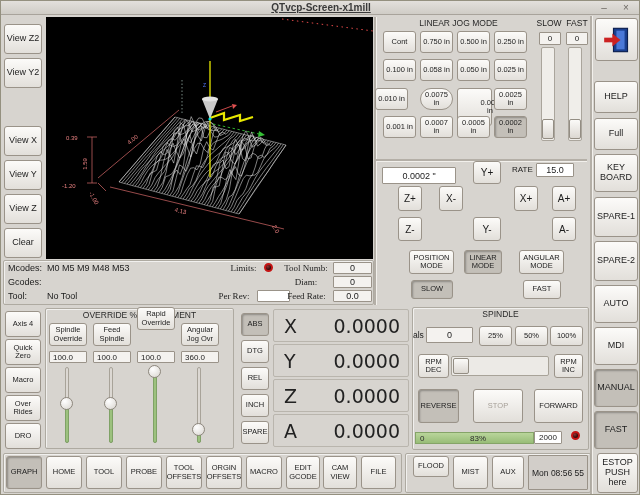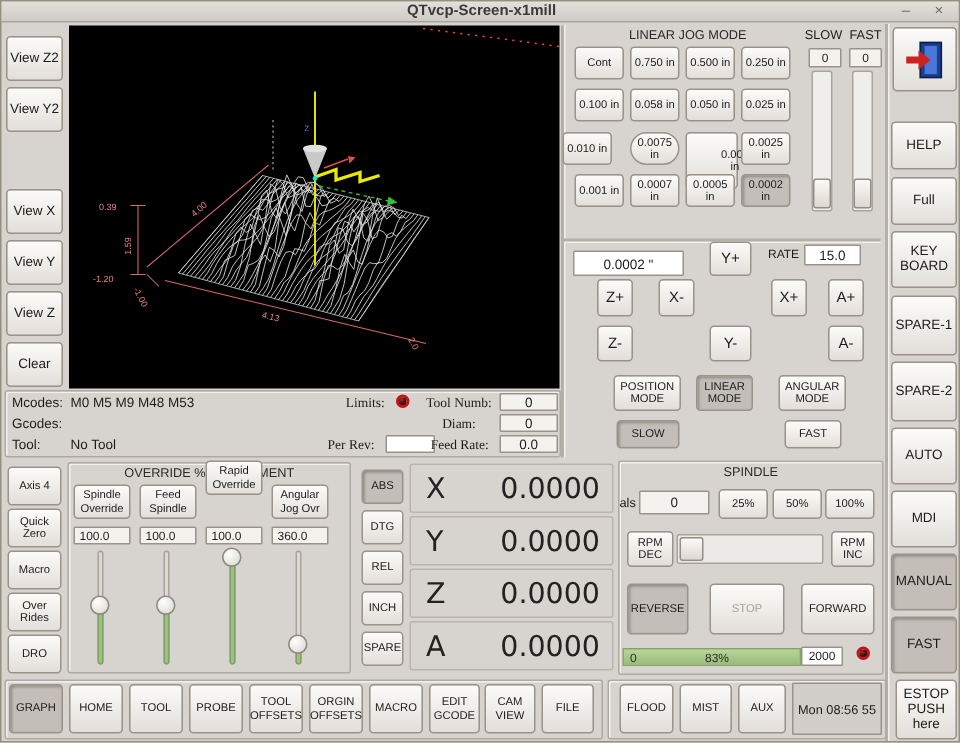--- a/index.html
+++ b/index.html
@@ -1,21 +1,21 @@
 <!DOCTYPE html>
 <html><head>
 <meta charset="utf-8">
 <style>
   html,body{margin:0;padding:0;background:#b9b5af;}
   #win{position:relative;width:640px;height:495px;background:#d7d4cf;border:1px solid #94907f;box-sizing:border-box;
        font-family:"Liberation Sans",sans-serif;color:#1c1c1c;overflow:hidden;}
   .abs{position:absolute;box-sizing:border-box;}
   
   #titlebar{left:0;top:0;width:640px;height:14px;background:linear-gradient(#e3e0dc,#cfccc6);border-bottom:1px solid #a8a39b;}
-  #titletext{width:100%;text-align:center;font-size:10px;font-weight:bold;color:#3a3a3a;line-height:14px;}
+  #titletext{width:100%;text-align:center;font-size:10px;font-weight:bold;color:#3a3a3a;line-height:14px;text-decoration:underline;}
   .wbtn{top:0;width:14px;height:13px;color:#6e6a64;font-size:10px;text-align:center;line-height:13px;}
   
   .btn{display:flex;align-items:center;justify-content:center;text-align:center;
        background:linear-gradient(#fcfbf9,#e2dfda);border:1px solid #9a9389;border-radius:3px;
        font-size:9px;line-height:1.1;color:#1c1c1c;padding:1px;}
   .sm{font-size:7.5px;}
   .btn.sel{background:#c3bfb8;box-shadow:inset 1px 1px 2px rgba(0,0,0,.28);}
   .btn.dis{color:#a59f97;}
   .fld{background:#f4f2ef;border:1px solid #9a9389;display:flex;align-items:center;justify-content:center;
        font-size:9px;border-radius:1px;}
@@ -295,21 +295,21 @@
   <div class="abs btn sm sel" style="left:5px;top:455px;width:36px;height:33px;">GRAPH</div>
   <div class="abs btn sm" style="left:45px;top:455px;width:36px;height:33px;">HOME</div>
   <div class="abs btn sm" style="left:85px;top:455px;width:36px;height:33px;">TOOL</div>
   <div class="abs btn sm" style="left:125px;top:455px;width:36px;height:33px;">PROBE</div>
   <div class="abs btn sm" style="left:165px;top:455px;width:36px;height:33px;">TOOL OFFSETS</div>
   <div class="abs btn sm" style="left:205px;top:455px;width:36px;height:33px;">ORGIN OFFSETS</div>
   <div class="abs btn sm" style="left:245px;top:455px;width:36px;height:33px;">MACRO</div>
   <div class="abs btn sm" style="left:285px;top:455px;width:34px;height:33px;">EDIT GCODE</div>
   <div class="abs btn sm" style="left:322px;top:455px;width:34px;height:33px;">CAM VIEW</div>
   <div class="abs btn sm" style="left:360px;top:455px;width:35px;height:33px;">FILE</div>
-  <div class="abs btn sm" style="left:412px;top:455px;width:36px;height:33px;">FLOOD</div>
+  <div class="abs btn sm" style="left:412px;top:455px;width:36px;height:21px;">FLOOD</div>
   <div class="abs btn sm" style="left:452px;top:455px;width:35px;height:33px;">MIST</div>
   <div class="abs btn sm" style="left:491px;top:455px;width:32px;height:33px;">AUX</div>
   <div class="abs fld" style="left:527px;top:454px;width:60px;height:35px;font-size:8.5px;background:#d2cec9;">Mon 08:56 55</div>
 
   <div class="abs btn" style="left:594px;top:17px;width:43px;height:43px;">
     <svg width="28" height="28" viewBox="0 0 24 24">
       <rect x="9" y="2" width="12" height="20" fill="#1a3f8f" stroke="#0c2050" stroke-width="1"></rect>
       <rect x="11.5" y="4" width="7" height="16" fill="#4a78d8"></rect>
       <rect x="1" y="10" width="8" height="4" fill="#cc2222"></rect>
       <polygon points="8,6.5 15,12 8,17.5" fill="#cc2222"></polygon>

